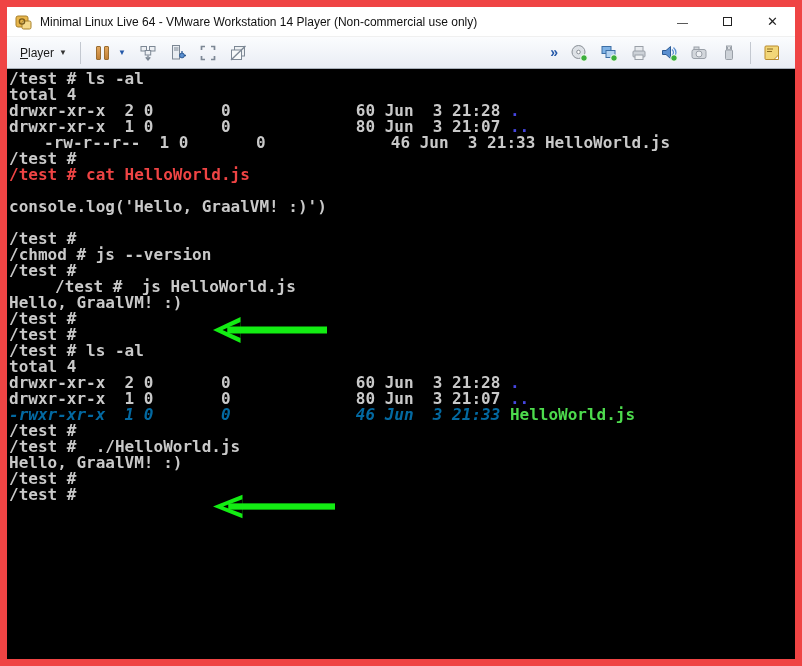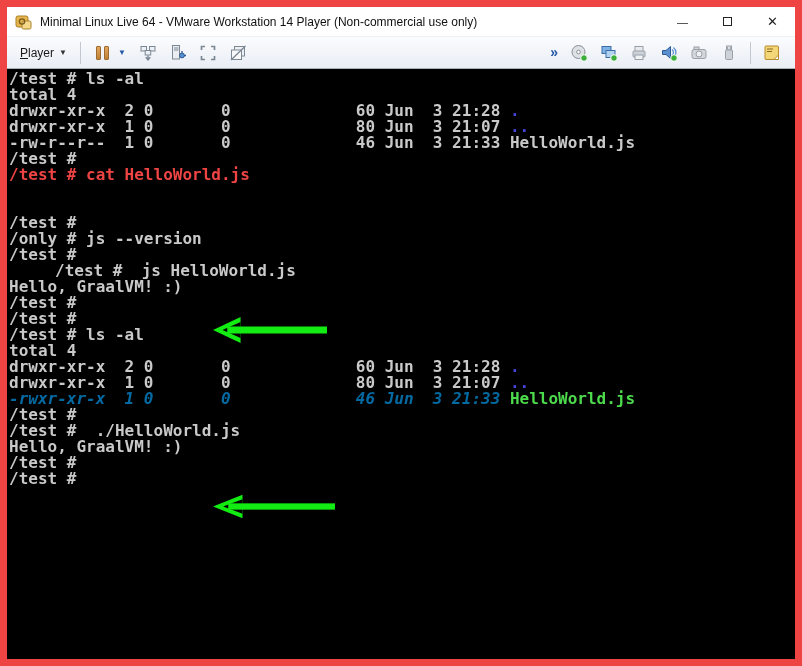--- a/index.html
+++ b/index.html
@@ -197,27 +197,28 @@
       </div>
     </div>
   </div>
 
   <div class="terminal" style="background: rgb(0, 0, 0);">
     <div id="term-out">
         <div class="tline"><span style="color: rgb(201, 201, 201);">/test # ls -al</span></div>
         <div class="tline"><span style="color: rgb(201, 201, 201);">total 4</span></div>
         <div class="tline"><span style="color: rgb(201, 201, 201);">drwxr-xr-x  2 0       0             60 Jun  3 21:28 </span><span style="color: rgb(69, 69, 224);">.</span></div>
         <div class="tline"><span style="color: rgb(201, 201, 201);">drwxr-xr-x  1 0       0             80 Jun  3 21:07 </span><span style="color: rgb(69, 69, 224);">..</span></div>
-        <div class="tline"><span style="color: rgb(201, 201, 201);">-rw-r--r--  1 0       0             46 Jun  3 21:33 HelloWorld.js</span></div>
+        <div class="tline"><span style="color: rgb(201, 201, 201); margin-left: 35px;">-rw-r--r--  1 0       0             46 Jun  3 21:33 HelloWorld.js</span></div>
         <div class="tline"><span style="color: rgb(201, 201, 201);">/test #</span></div>
         <div class="tline"><span style="color: #ef4444;">/test # cat HelloWorld.js</span></div>
         <div class="tline">&nbsp;</div>
+        <div class="tline"><span style="color: rgb(201, 201, 201);">console.log('Hello, GraalVM! :)')</span></div>
         <div class="tline">&nbsp;</div>
         <div class="tline"><span style="color: rgb(201, 201, 201);">/test #</span></div>
-        <div class="tline"><span style="color: rgb(201, 201, 201);">/only # js --version</span></div>
+        <div class="tline"><span style="color: rgb(201, 201, 201);">/chmod # js --version</span></div>
         <div class="tline"><span style="color: rgb(201, 201, 201);">/test #</span></div>
         <div class="tline"><span style="color: rgb(201, 201, 201); margin-left: 46px;">/test #  js HelloWorld.js</span></div>
         <div class="tline"><span style="color: rgb(201, 201, 201);">Hello, GraalVM! :)</span></div>
         <div class="tline"><span style="color: rgb(201, 201, 201);">/test #</span></div>
         <div class="tline"><span style="color: rgb(201, 201, 201);">/test #</span></div>
         <div class="tline"><span style="color: rgb(201, 201, 201);">/test # ls -al</span></div>
         <div class="tline"><span style="color: rgb(201, 201, 201);">total 4</span></div>
         <div class="tline"><span style="color: rgb(201, 201, 201);">drwxr-xr-x  2 0       0             60 Jun  3 21:28 </span><span style="color: rgb(69, 69, 224);">.</span></div>
         <div class="tline"><span style="color: rgb(201, 201, 201);">drwxr-xr-x  1 0       0             80 Jun  3 21:07 </span><span style="color: rgb(69, 69, 224);">..</span></div>
         <div class="tline"><span style="color: #0369a1; font-style: italic;">-rwxr-xr-x  1 0       0             46 Jun  3 21:33 </span><span style="color: rgb(77, 219, 77);">HelloWorld.js</span></div>

